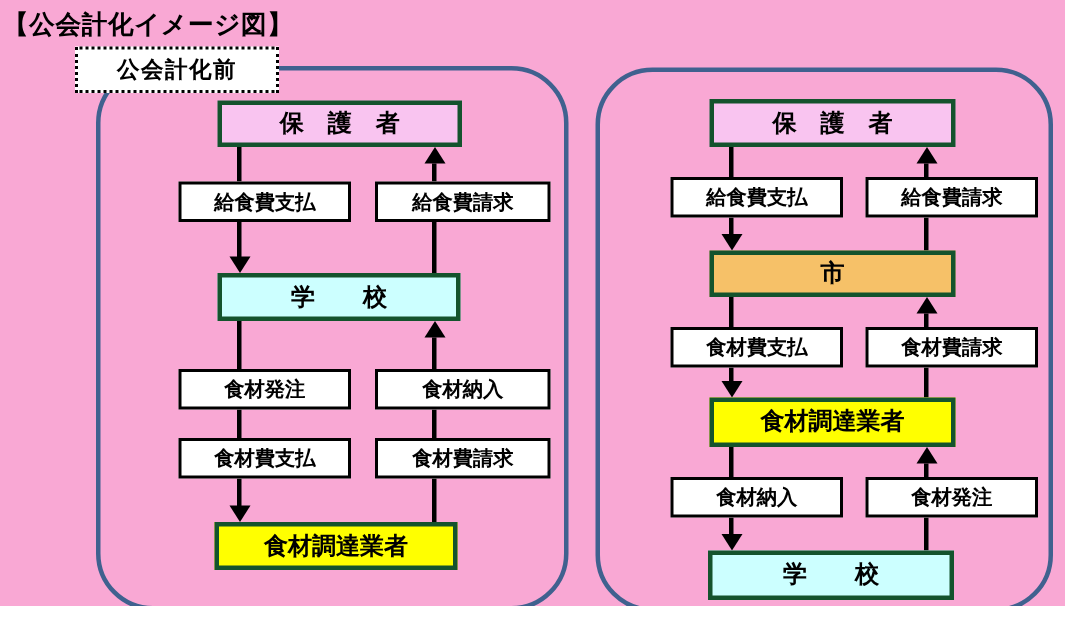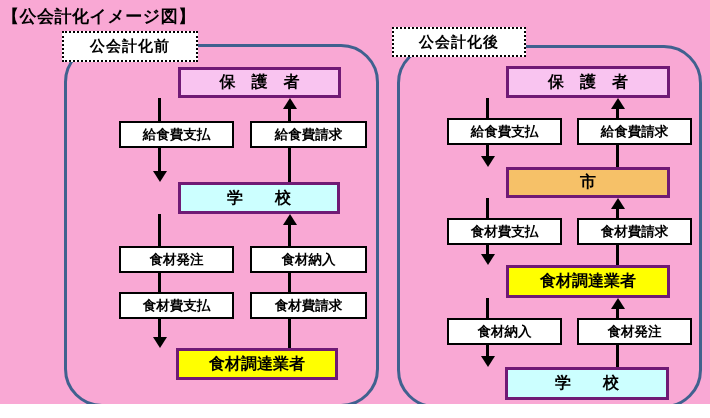--- a/index.html
+++ b/index.html
@@ -11,39 +11,39 @@
     position:absolute;left:2px;top:5px;font-size:17px;font-weight:bold;letter-spacing:.5px;
   }
   .panel-border{
     position:absolute;border:3px solid #40618F;border-radius:38px;background:transparent;z-index:0;box-sizing:border-box;
   }
   .panel-label{
     position:absolute;border:2px dotted #000;background:#fff;z-index:3;box-sizing:border-box;
     display:flex;align-items:center;justify-content:center;font-size:15px;font-weight:bold;letter-spacing:1px;
   }
   .ebox{
-    position:absolute;border:3px solid #701a75;z-index:2;box-sizing:border-box;
-    display:flex;align-items:center;justify-content:center;font-size:16px;font-weight:bold;margin-left:33px;
+    position:absolute;border:3px solid #14532d;z-index:2;box-sizing:border-box;
+    display:flex;align-items:center;justify-content:center;font-size:16px;font-weight:bold;
   }
   .fbox{
     position:absolute;border:2px solid #000;background:#fff;z-index:2;box-sizing:border-box;
     display:flex;align-items:center;justify-content:center;font-size:13.5px;font-weight:bold;margin-left:17px;
   }
   .vline{position:absolute;width:3px;background:#000;z-index:1;}
   .arr-d{position:absolute;width:0;height:0;border-left:7px solid transparent;border-right:7px solid transparent;border-top:11px solid #000;z-index:1;}
   .arr-u{position:absolute;width:0;height:0;border-left:7px solid transparent;border-right:7px solid transparent;border-bottom:11px solid #000;z-index:1;}
 </style>
 </head>
 <body>
 
 <div class="stage">
   <div class="title">【公会計化イメージ図】</div>
 
   <div class="panel-border" style="left:64px;top:44px;width:315px;height:363px;"></div>
-  <div class="panel-label" style="left:62px;top:31px;width:136px;height:31px;">公会計化前</div>
+  <div class="panel-label" style="left:50px;top:31px;width:136px;height:31px;">公会計化前</div>
 
   <div class="ebox" style="left: 145px; top: 67px; width: 163px; height: 31px; background-color: rgb(249, 196, 240);">保　護　者</div>
   <div class="ebox" style="left: 145px; top: 182px; width: 162px; height: 32px; background-color: rgb(204, 255, 255);">学　　校</div>
   <div class="ebox" style="left: 143px; top: 348px; width: 162px; height: 32px; background-color: rgb(255, 255, 0);">食材調達業者</div>
 
   <div class="fbox" style="left:102px;top:121px;width:115px;height:27px;">給食費支払</div>
   <div class="fbox" style="left:233px;top:121px;width:117px;height:27px;">給食費請求</div>
   <div class="fbox" style="left:102px;top:246px;width:115px;height:27px;">食材発注</div>
   <div class="fbox" style="left:233px;top:246px;width:117px;height:27px;">食材納入</div>
   <div class="fbox" style="left:102px;top:292px;width:115px;height:27px;">食材費支払</div>
@@ -59,21 +59,20 @@
 
   <div class="arr-u" style="left:283px;top:98px;"></div>
   <div class="vline" style="left:288px;top:109px;height:12px;"></div>
   <div class="vline" style="left:288px;top:148px;height:34px;"></div>
   <div class="arr-u" style="left:283px;top:214px;"></div>
   <div class="vline" style="left:288px;top:225px;height:21px;"></div>
   <div class="vline" style="left:288px;top:273px;height:19px;"></div>
   <div class="vline" style="left:288px;top:319px;height:29px;"></div>
 
   <div class="panel-border" style="left:397px;top:45px;width:305px;height:363px;"></div>
-  <div class="panel-label" style="left:392px;top:27px;width:134px;height:30px;">公会計化後</div>
 
   <div class="ebox" style="left: 473px; top: 66px; width: 164px; height: 32px; background-color: rgb(249, 196, 240);">保　護　者</div>
   <div class="ebox" style="left: 473px; top: 167px; width: 164px; height: 31px; background-color: rgb(246, 193, 104);">市</div>
   <div class="ebox" style="left: 473px; top: 265px; width: 164px; height: 33px; background-color: rgb(255, 255, 0);">食材調達業者</div>
   <div class="ebox" style="left: 472px; top: 367px; width: 164px; height: 33px; background-color: rgb(204, 255, 255);">学　　校</div>
 
   <div class="fbox" style="left:430px;top:118px;width:115px;height:27px;">給食費支払</div>
   <div class="fbox" style="left:560px;top:118px;width:115px;height:27px;">給食費請求</div>
   <div class="fbox" style="left:430px;top:218px;width:115px;height:27px;">食材費支払</div>
   <div class="fbox" style="left:560px;top:218px;width:115px;height:27px;">食材費請求</div>

